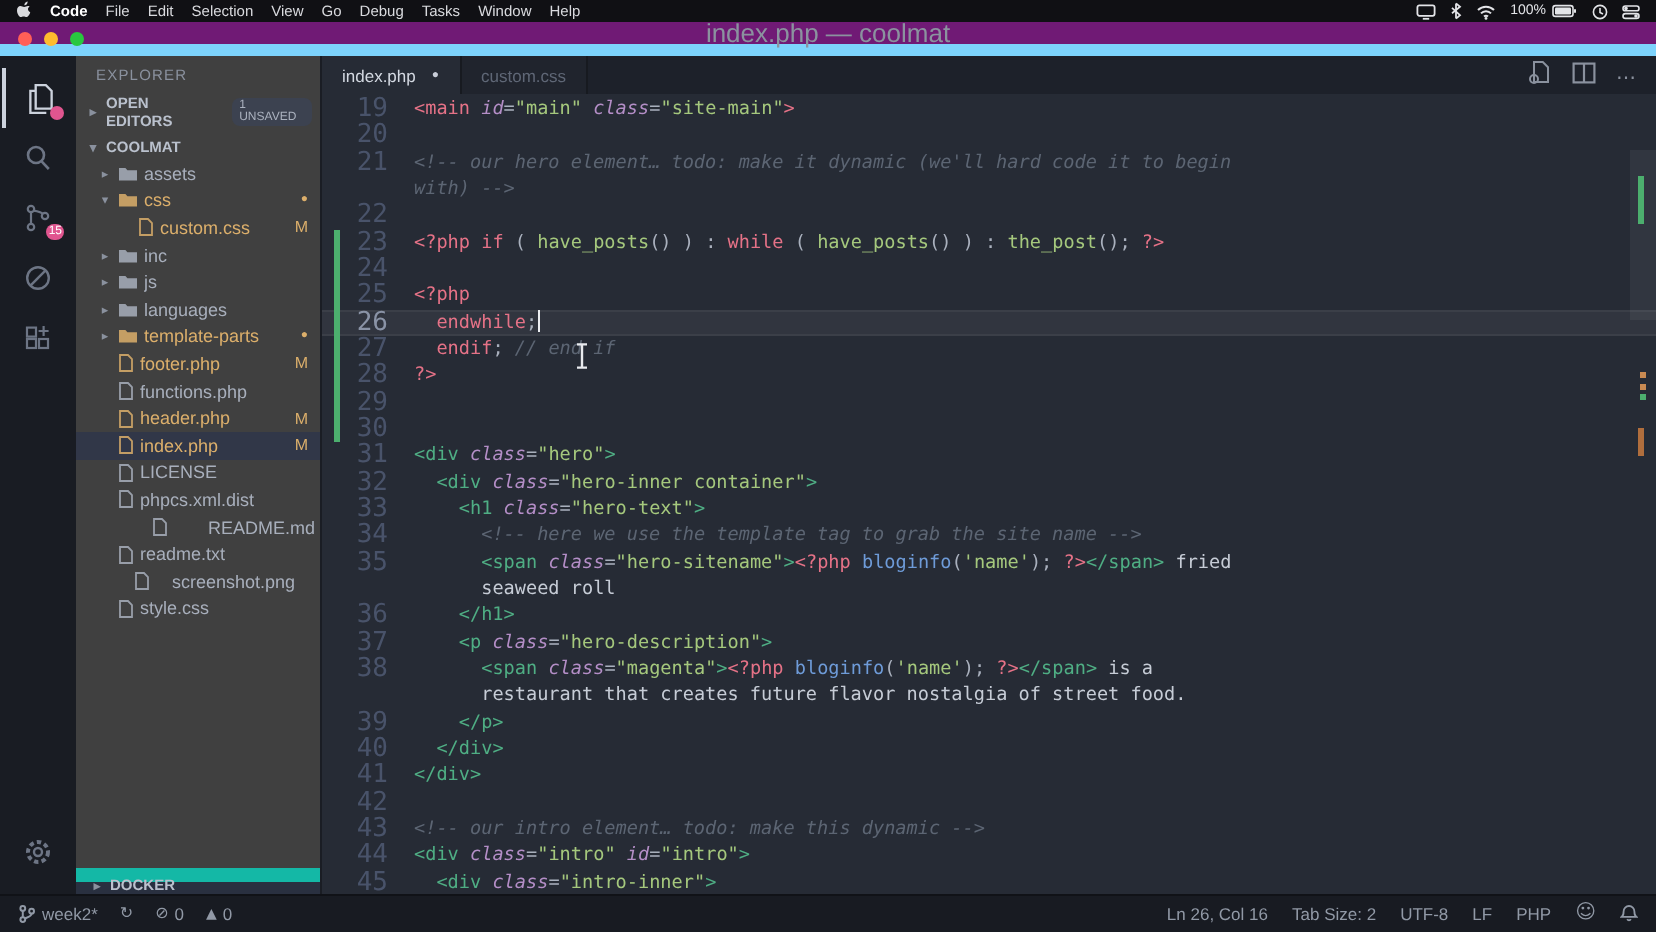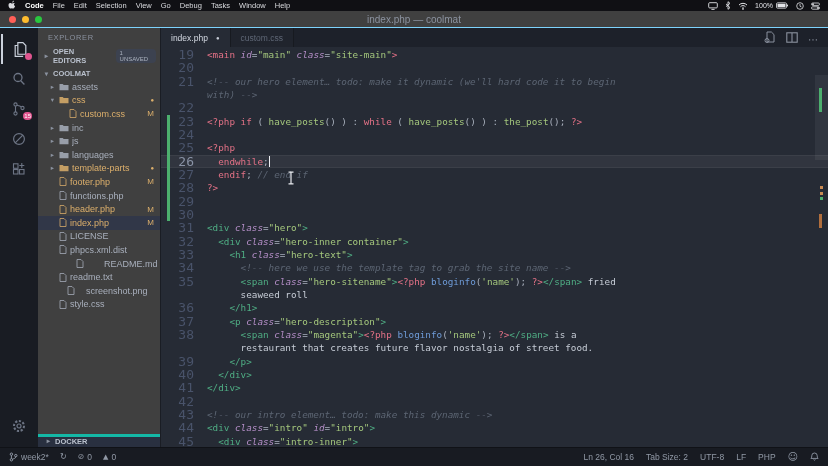--- a/index.html
+++ b/index.html
@@ -9,22 +9,22 @@
   
   .menubar{height:11px;background:#101014;display:flex;align-items:center;padding:0 8px;
     color:#d9dade;font-size:7.5px;gap:9px;}
   .mb-item{white-space:nowrap;}
   .mb-item.app{font-weight:bold;color:#fff;}
   .mb-spacer{flex:1;}
   .mb-right{display:flex;align-items:center;gap:7px;color:#e3e4e8;font-size:7px;}
   .mb-right svg{display:block;}
 
   
-  .titlebar{height:17px;background:#404040;position:relative;display:flex;align-items:center;
-    justify-content:center;color:#8b929f;font-size:10px;border-bottom:1px solid #7dd3fc;}
+  .titlebar{height:17px;background:#701a75;position:relative;display:flex;align-items:center;
+    justify-content:center;color:#8b929f;font-size:13px;border-bottom:6px solid #7dd3fc;}
   .traffic{position:absolute;left:9px;top:5px;display:flex;gap:6px;}
   .tl{width:7px;height:7px;border-radius:50%;}
   .tl.r{background:#ff5f57}.tl.y{background:#febc2e}.tl.g{background:#29c73f}
 
   
   .main{display:flex;height:419px;background:#262b35;}
 
   
   .activitybar{width:38px;background:#191c23;display:flex;flex-direction:column;align-items:center;
     padding-top:6px;flex:none;}
@@ -45,22 +45,22 @@
   .sb-badge{background:#3c4250;color:#aab1be;font-size:6px;font-weight:normal;border-radius:4px;
     padding:1px 4px;margin-left:5px;}
   .tree{flex:1;overflow:hidden;}
   .titem{height:13.6px;display:flex;align-items:center;padding-left:11px;gap:3px;white-space:nowrap;}
   .titem .ticon{flex:none;display:flex;opacity:.85;}
   .titem.sel{background:#313748;}
   .titem.mod{color:var(--git-modified);}
   .t-label{overflow:hidden;text-overflow:clip;}
   .t-badge{margin-left:auto;padding-right:6px;color:var(--git-modified);font-size:8px;flex:none;}
   .t-badge.dot{font-size:6px;}
-  .sb-docker{height:13px;display:flex;align-items:flex-start;gap:3px;font-weight:bold;font-size:7.5px;
-    padding-left:7px;background:#293040;border-top:3px solid #14b8a6;color:#bac1cd;}
+  .sb-docker{height:13px;display:flex;align-items:flex-end;gap:3px;font-weight:bold;font-size:7.5px;
+    padding-left:7px;background:#293040;border-top:7px solid #14b8a6;color:#bac1cd;}
 
   
   .editor{flex:1;display:flex;flex-direction:column;min-width:0;border-left:1px solid #1a1d24;position:relative;}
   .tabbar{height:19px;background:#1d212a;display:flex;align-items:stretch;flex:none;}
   .tab{display:flex;align-items:center;gap:8px;padding:0 10px;font-size:8.5px;border-right:1px solid #171a20;}
   .tab.active{background:#262b35;color:#d4d9e2;}
   .tab.inactive{background:#20242d;color:#5f6776;}
   .dirty-dot{font-size:6px;color:#c8cdd8;line-height:1;}
   .tab-actions{margin-left:auto;display:flex;align-items:center;gap:10px;padding-right:9px;color:#8a919e;}
   .tab-actions .ellip{font-size:10px;letter-spacing:1px;}

